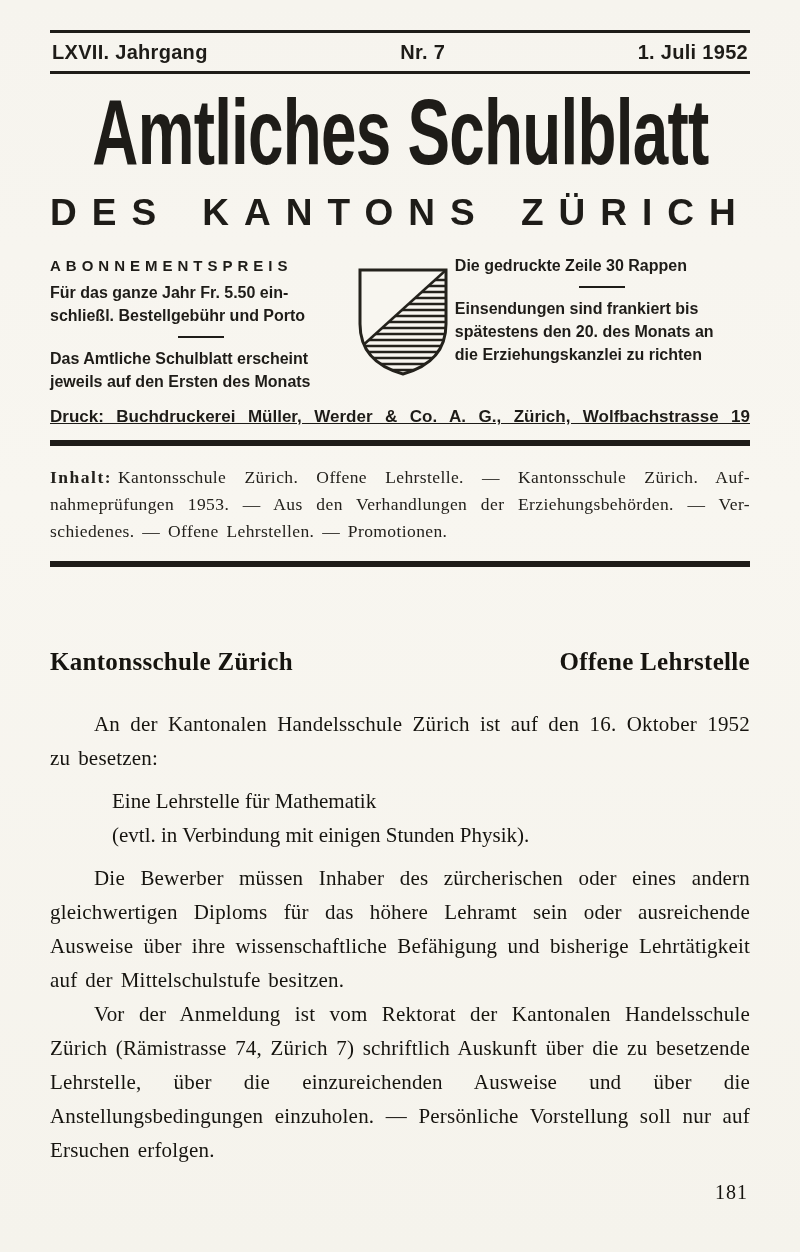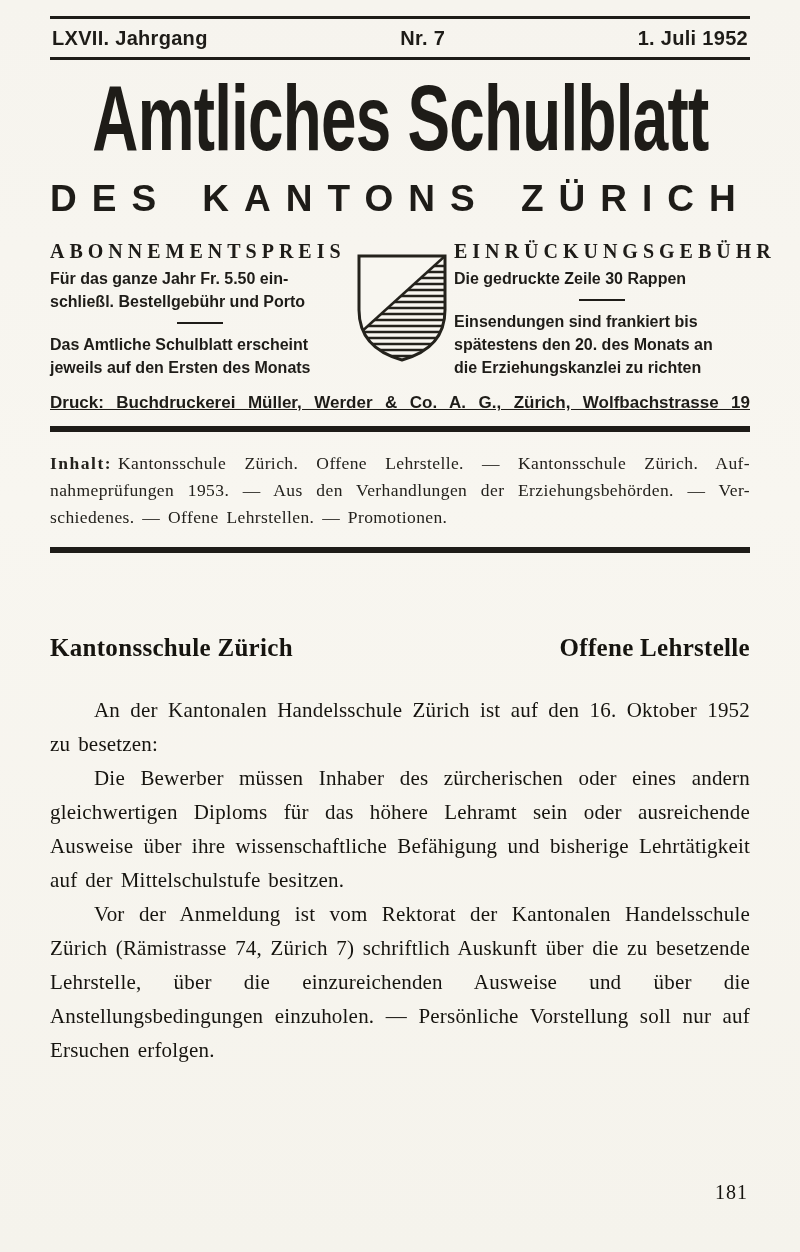--- a/index.html
+++ b/index.html
@@ -5,21 +5,21 @@
   * { margin:0; padding:0; box-sizing:border-box; }
   html, body { width:800px; height:1252px; }
   body { background:#e8e6e0; font-family:"Liberation Sans", sans-serif; }
 
   .page {
     position:relative;
     width:800px; height:1252px;
     background:#f7f5ef;
     background-image: linear-gradient(180deg, #f6f4ee 0%, #f8f6f0 40%, #f5f3ec 100%);
     color:#1e1c18;
-    padding:16px 50px 0 50px;
+    padding:30px 50px 0 50px;
     overflow:hidden;
   }
 
   .rule { background:#1e1c18; width:100%; }
   .rule.thin { height:3px; }
   .rule.thick { height:6px; }
 
   
   .issue-row {
     display:flex; justify-content:space-between; align-items:baseline;
@@ -41,21 +41,21 @@
   }
 
   
   .masthead {
     display:flex; justify-content:space-between;
     margin-top:20px;
     font-weight:700; font-size:16px; line-height:23px;
   }
   .m-col { width:302px; }
   .m-col.right { width:296px; }
-  .m-heading { font-size:20px; letter-spacing:5px; margin-bottom:4px; white-space:nowrap;font-family:Liberation Serif, serif; }
+  .m-heading { font-size:15px; letter-spacing:5px; margin-bottom:4px; white-space:nowrap; }
   .mini-rule { width:46px; height:2px; background:#1e1c18; margin:9px auto 9px auto; }
   .shield-wrap { width:104px; display:flex; justify-content:center; align-items:flex-start; padding-top:12px; }
 
   .print-line {
     margin-top:14px;
     font-weight:700; font-size:17px;
     text-align:justify; text-align-last:justify;
     white-space:normal;
     text-decoration:underline;
   }
@@ -160,21 +160,20 @@
             <line x1="4" y1="98" x2="96" y2="98"></line>
             <line x1="4" y1="104" x2="96" y2="104"></line>
           </g>
           <line x1="93" y1="4" x2="7" y2="82" stroke="#24221c" stroke-width="2.6"></line>
         </g>
         <path d="M7,4 H93 V58 Q93 96 50 108 Q7 96 7 58 Z" fill="none" stroke="#24221c" stroke-width="3"></path>
       </svg>
     </div>
 
     <div class="m-col right">
-      <div class="m-heading">EINRÜCKUNGSGEBÜHR</div>
       <div>Die gedruckte Zeile 30 Rappen</div>
       <div class="mini-rule"></div>
       <div>Einsendungen sind frankiert bis</div>
       <div>spätestens den 20. des Monats an</div>
       <div>die Erziehungskanzlei zu richten</div>
     </div>
 
   </div>
 
   <div class="print-line">Druck: Buchdruckerei Müller, Werder &amp; Co. A. G., Zürich, Wolfbachstrasse 19</div>
@@ -190,20 +189,24 @@
   <div class="rule thick sep-bottom"></div>
 
   <div class="article">
     <div class="headings">
       <span>Kantonsschule Zürich</span>
       <span>Offene Lehrstelle</span>
     </div>
 
     <p class="para">An der Kantonalen Handelsschule Zürich ist auf den 16. Oktober 1952 zu besetzen:</p>
 
+    <div class="vacancy-block">
+      <div>Eine Lehrstelle für Mathematik</div>
+      <div>(evtl. in Verbindung mit einigen Stunden Physik).</div>
+    </div>
 
     <p class="para">Die Bewerber müssen Inhaber des zürcherischen oder eines andern gleichwertigen Diploms für das höhere Lehramt sein oder ausreichende Ausweise über ihre wissenschaftliche Befähigung und bisherige Lehrtätigkeit auf der Mittelschulstufe besitzen.</p>
     <p class="para">Vor der Anmeldung ist vom Rektorat der Kantonalen Handelsschule Zürich (Rämistrasse 74, Zürich 7) schriftlich Auskunft über die zu besetzende Lehrstelle, über die einzureichenden Ausweise und über die Anstellungsbedingungen einzuholen. — Persönliche Vorstellung soll nur auf Ersuchen erfolgen.</p>
   </div>
 
   <div class="page-number">181</div>
 
 </div>
 
 </body></html>

